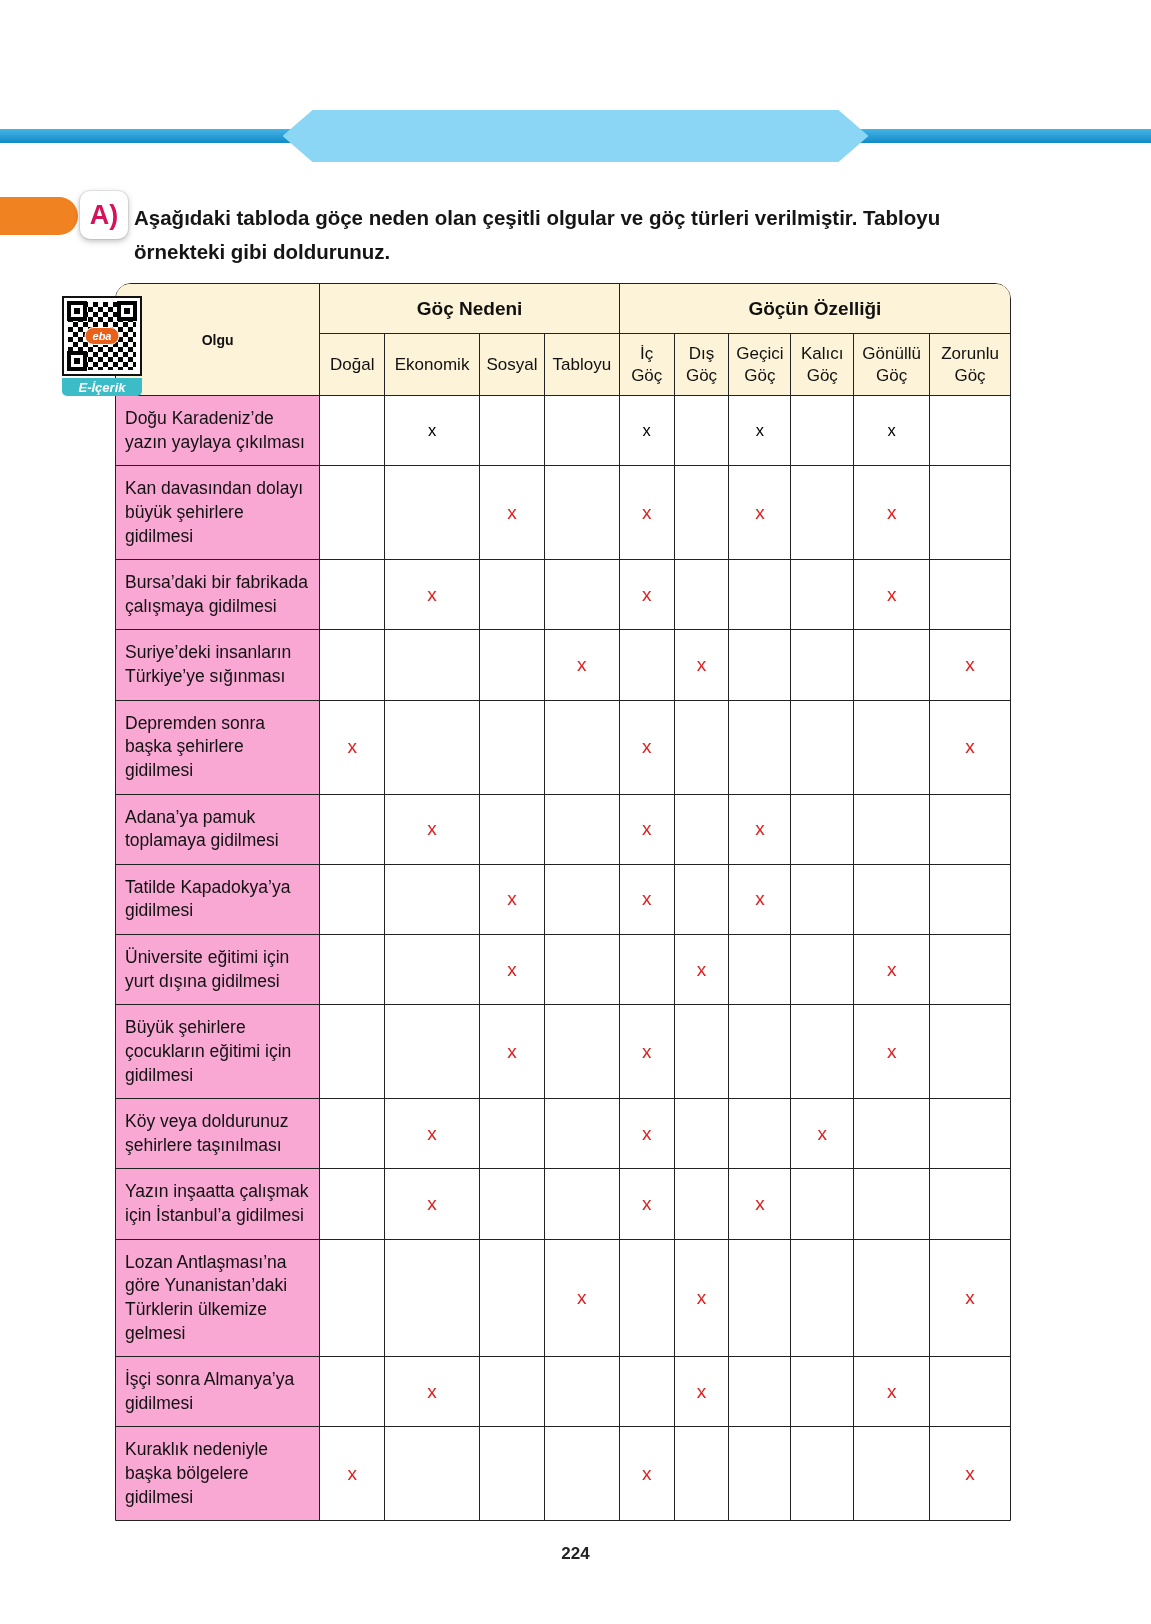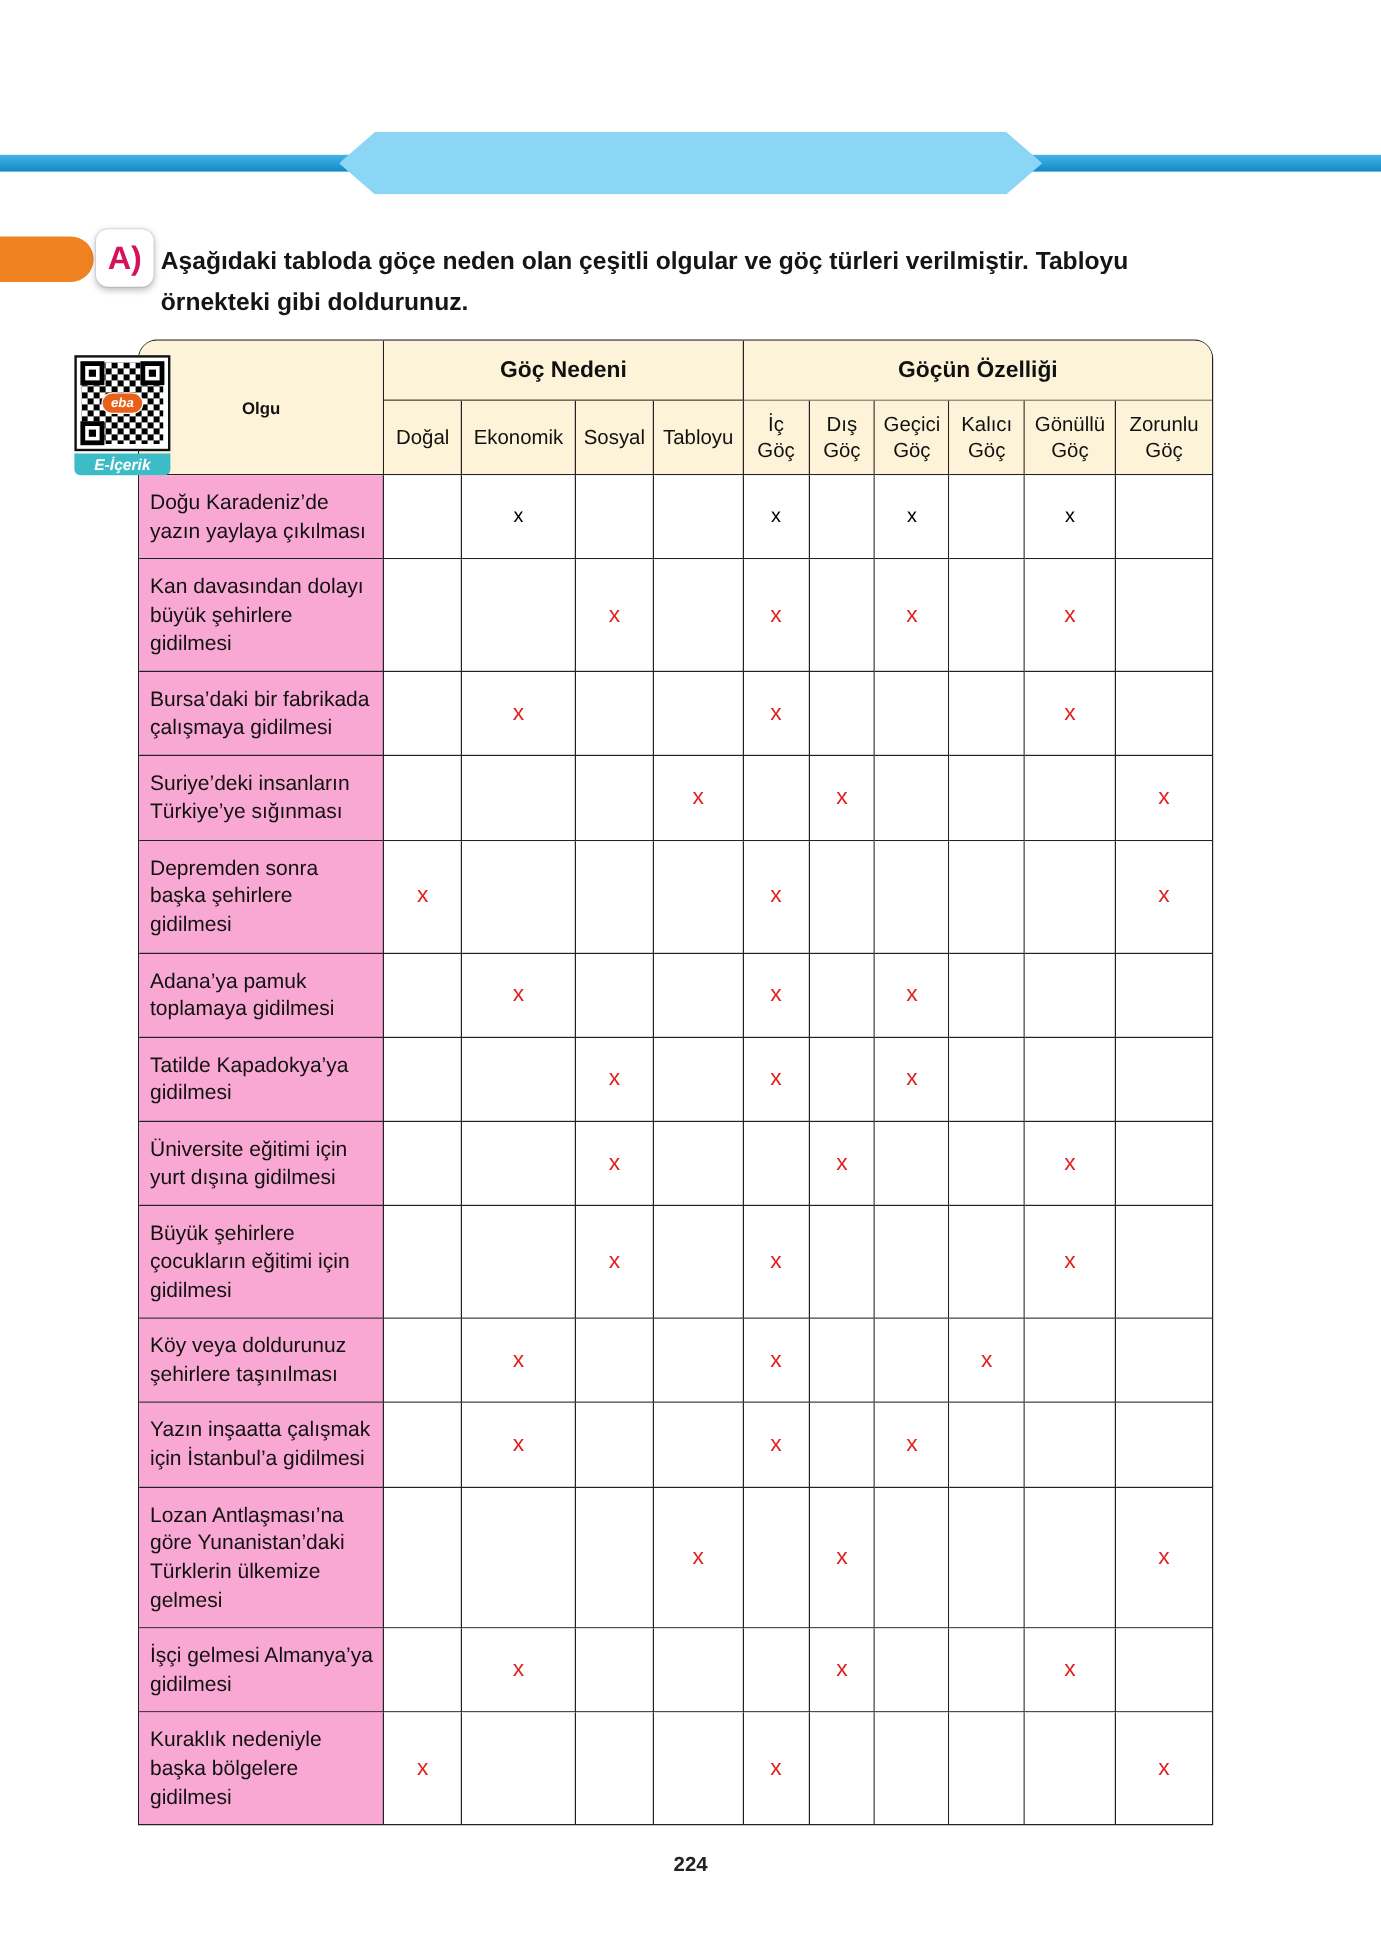--- a/index.html
+++ b/index.html
@@ -283,21 +283,21 @@
           <td class="mark-cell"></td>
           <td class="mark-cell mark-red">x</td>
           <td class="mark-cell"></td>
           <td class="mark-cell mark-red">x</td>
           <td class="mark-cell"></td>
           <td class="mark-cell"></td>
           <td class="mark-cell"></td>
           <td class="mark-cell mark-red">x</td>
         </tr>
         <tr>
-          <td class="olgu-cell">İşçi gelmesi Almanya’ya gidilmesi</td>
+          <td class="olgu-cell">İşçi sonra Almanya’ya gidilmesi</td>
           <td class="mark-cell"></td>
           <td class="mark-cell mark-red">x</td>
           <td class="mark-cell"></td>
           <td class="mark-cell"></td>
           <td class="mark-cell"></td>
           <td class="mark-cell mark-red">x</td>
           <td class="mark-cell"></td>
           <td class="mark-cell"></td>
           <td class="mark-cell mark-red">x</td>
           <td class="mark-cell"></td>

